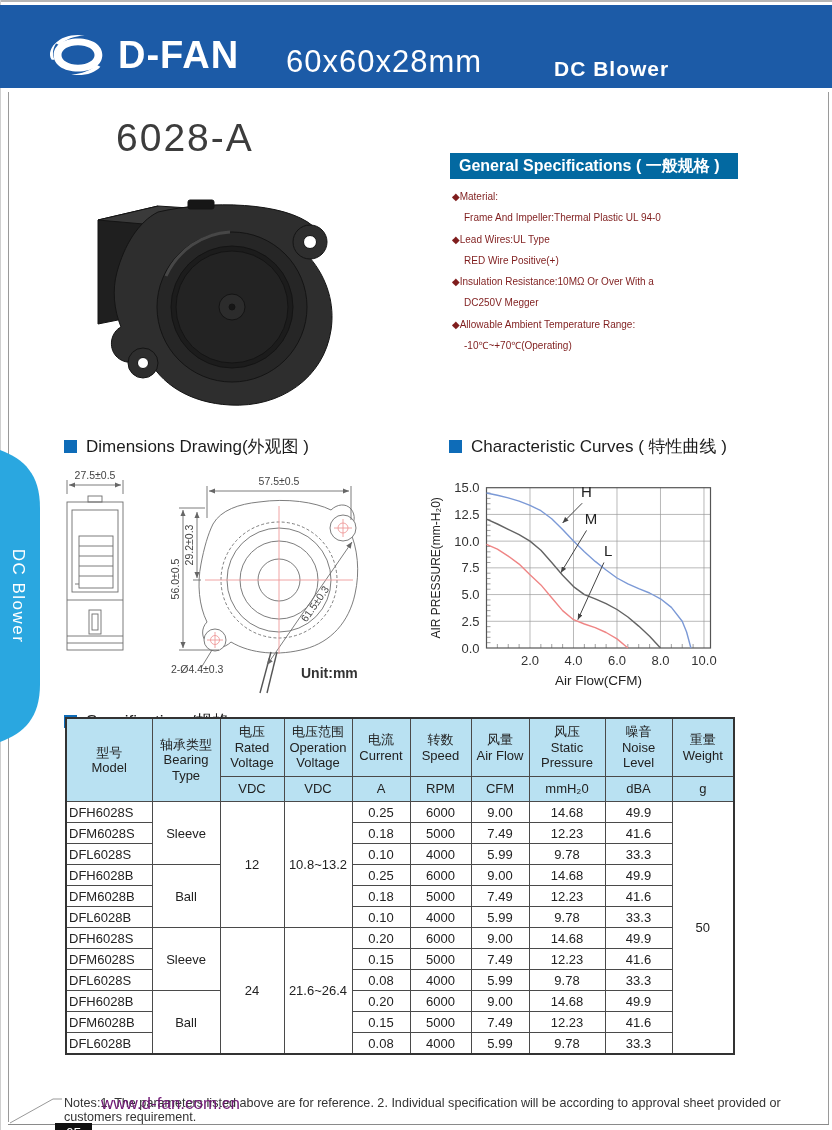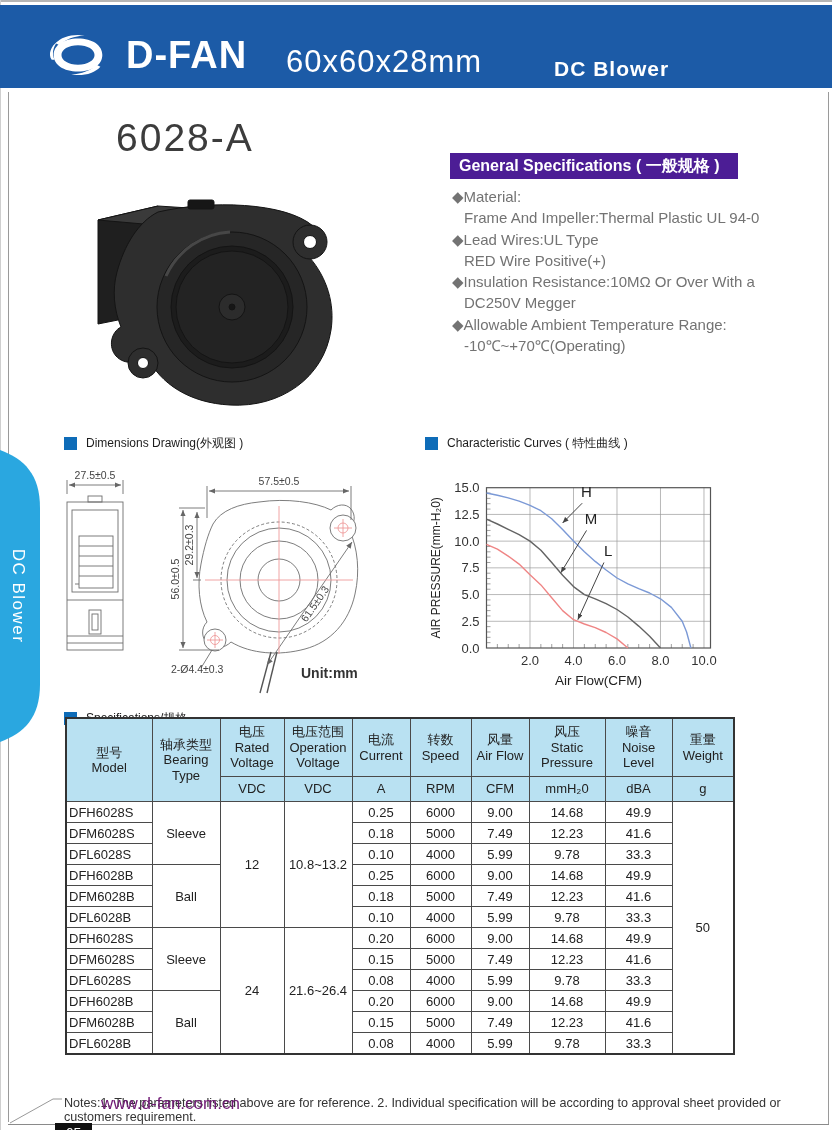--- a/index.html
+++ b/index.html
@@ -4,44 +4,44 @@
 <style>
   html,body{margin:0;padding:0;background:#e8e8e8;}
   .page{position:relative;width:832px;height:1130px;background:#ffffff;overflow:hidden;
         font-family:"Liberation Sans",sans-serif;color:#333;}
   .abs{position:absolute;}
   
   .topline{left:0;top:0;width:832px;height:2px;background:#b5b5b5;}
   .leftedge{left:0;top:0;width:1px;height:1130px;background:#cfcfcf;}
   
   .band{left:0;top:5px;width:832px;height:83px;background:#1c5ba7;}
-  .brand{left:42px;top:25px;display:flex;align-items:center;gap:12px;}
+  .brand{left:42px;top:25px;display:flex;align-items:center;gap:4px;}
   .brand-name{color:#fff;font-size:38px;font-weight:bold;letter-spacing:1px;}
   .band-size{left:286px;top:39px;color:#fff;font-size:31px;letter-spacing:1px;}
   .band-type{left:554px;top:52px;color:#fff;font-size:21px;font-weight:bold;letter-spacing:1px;}
   
   .frame-left{left:8px;top:92px;width:1px;height:1030px;background:#9a9a9a;}
   .frame-right{left:828px;top:92px;width:1px;height:1033px;background:#9a9a9a;}
   .frame-bottom{left:8px;top:1124px;width:821px;height:1px;background:#8a8a8a;}
   
   .tab{left:0;top:450px;width:40px;height:292px;}
   .tab-label{position:absolute;left:18px;top:146px;transform:translate(-50%,-50%) rotate(90deg);
              color:#fff;font-size:17px;letter-spacing:1.5px;white-space:nowrap;}
   
   .model-title{left:116px;top:116px;font-size:39px;color:#3c3c3c;letter-spacing:2px;font-weight:400;}
   
-  .gs-bar{left:450px;top:153px;width:288px;height:26px;background:#4c1d95;color:#fff;
+  .gs-bar{left:450px;top:153px;width:288px;height:26px;background:#0369a1;color:#fff;
           font-size:16px;font-weight:bold;line-height:26px;padding-left:9px;box-sizing:border-box;}
-  .gs-list{left:452px;top:186px;width:340px;font-size:15px;color:#737373;line-height:21.3px;}
+  .gs-list{left:452px;top:186px;width:340px;font-size:10px;color:#7f1d1d;line-height:21.3px;}
   .gs-line.cont{padding-left:12px;}
   
-  .sec{display:flex;align-items:center;gap:9px;font-size:12px;color:#1c1c1c;}
+  .sec{display:flex;align-items:center;gap:9px;font-size:17px;color:#1c1c1c;}
   .sq{width:13px;height:13px;background:#0e6cb8;flex:0 0 auto;}
   .sec-dims{left:64px;top:435px;}
-  .sec-curves{left:425px;top:435px;}
+  .sec-curves{left:449px;top:435px;}
   .sec-specs{left:64px;top:710px;}
   
   .spec-table{position:absolute;left:65px;top:717px;border-collapse:collapse;table-layout:fixed;
               width:668px;font-size:13px;color:#222;text-align:center;border:2px solid #333;}
   .spec-table th,.spec-table td{border:1px solid #4a4a4a;padding:0;}
   .spec-table thead th{background:#b9e1f2;font-weight:normal;white-space:pre-line;line-height:15.5px;}
   .spec-table thead tr:first-child th{height:57px;}
   .spec-table thead tr:nth-child(2) th{height:24px;}
   .spec-table tbody td{height:20px;}
   .spec-table tbody td:first-child{text-align:left;padding-left:2px;}

